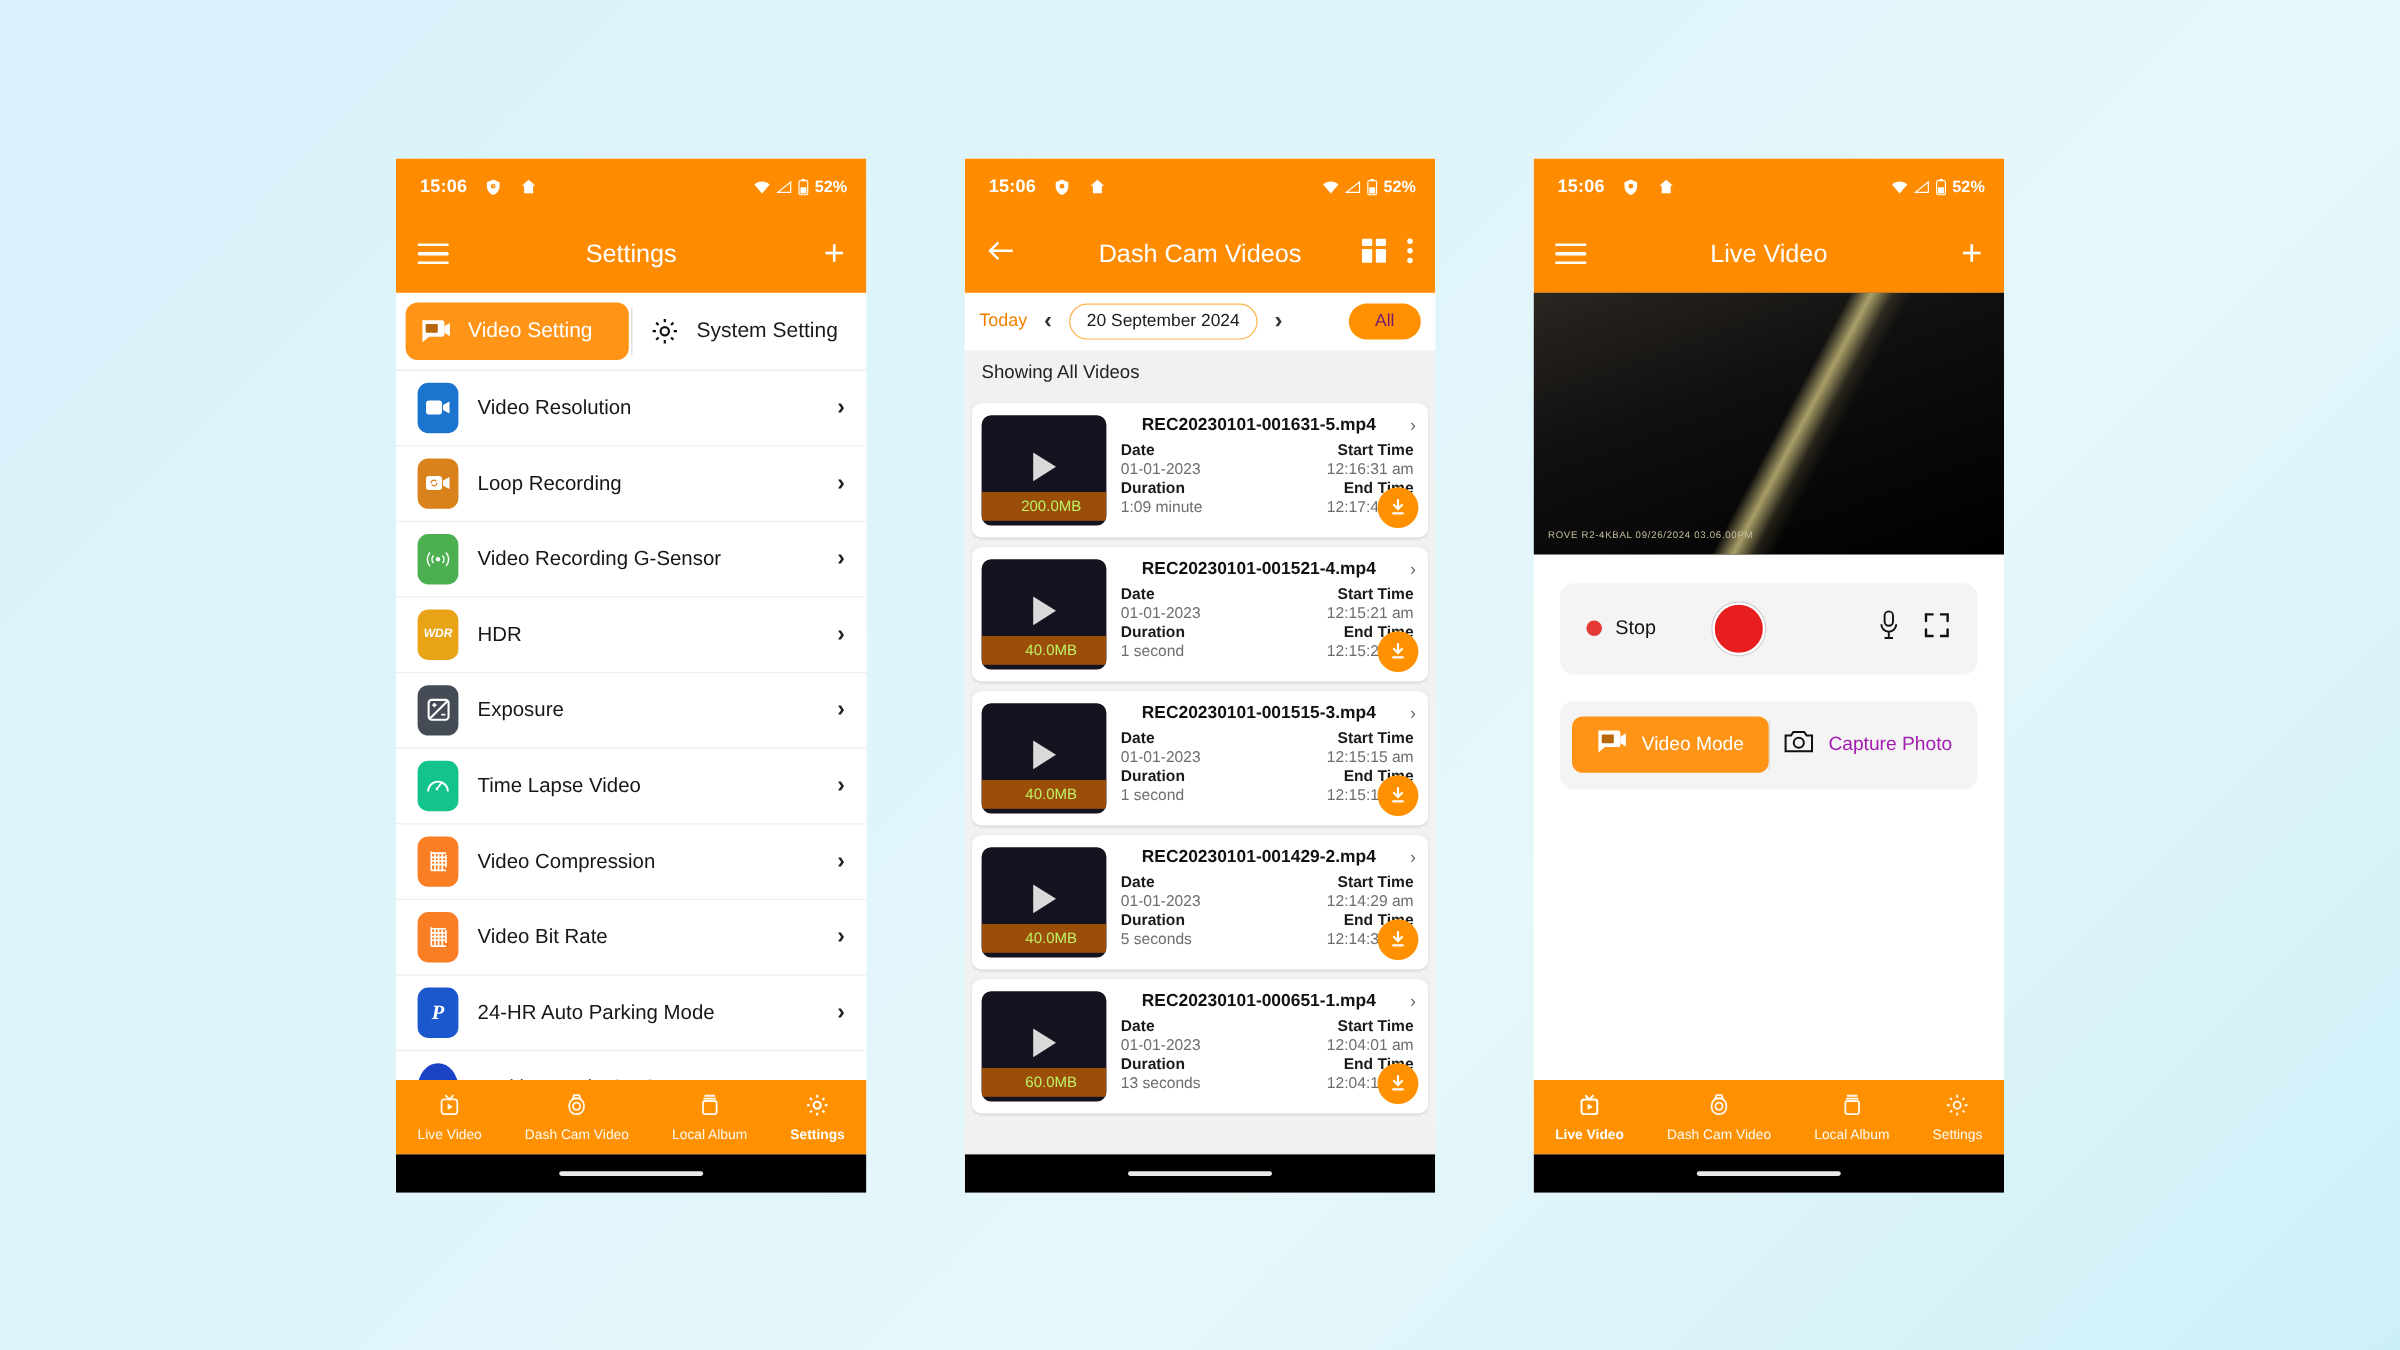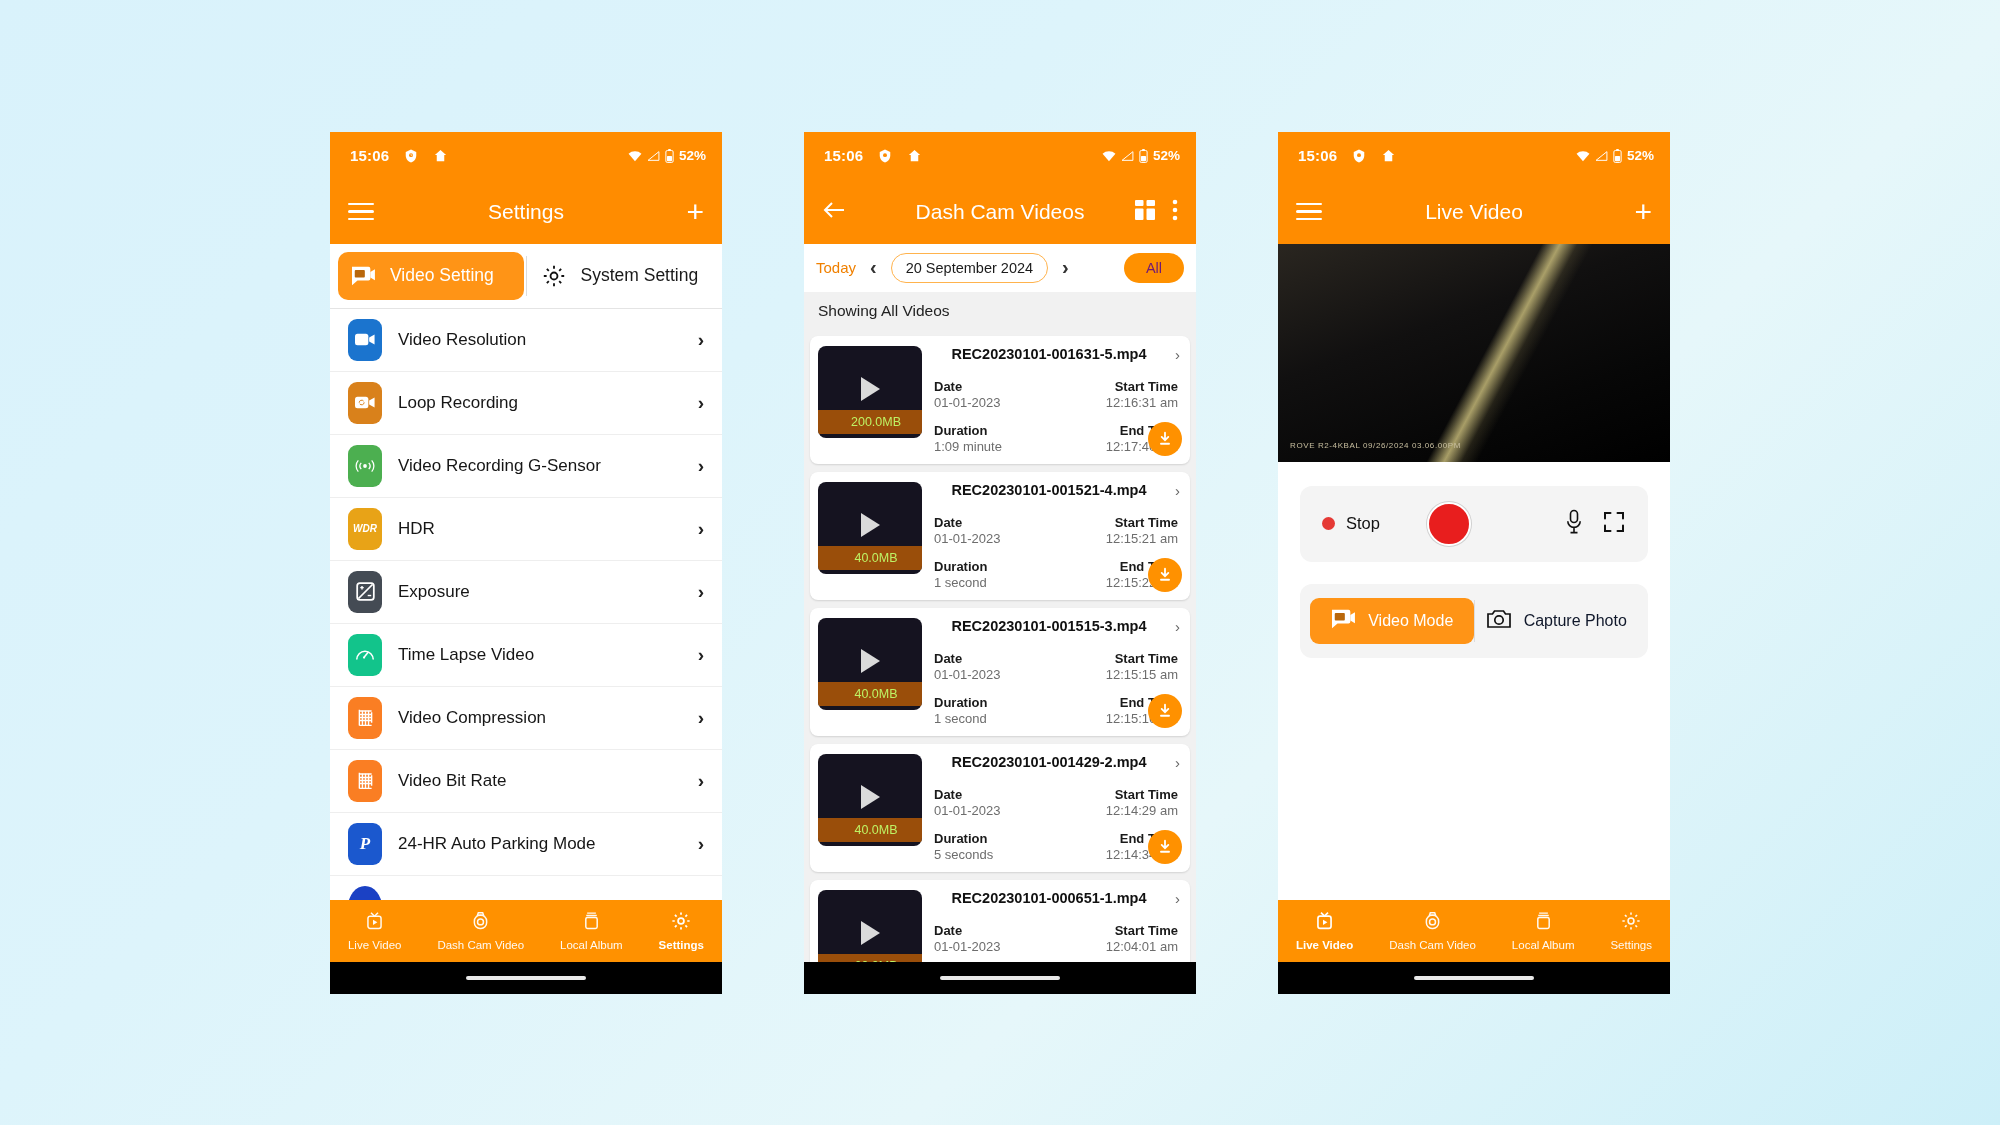--- a/index.html
+++ b/index.html
@@ -120,21 +120,21 @@
   }
   .thumb .play { width: 0; height: 0; border-left: 19px solid #dadada; border-top: 12px solid transparent; border-bottom: 12px solid transparent; margin-bottom: 6px; }
   .sizebar {
     position: absolute; left: 0; right: 0; bottom: 4px; height: 24px;
     background: #9a4e0a; color: #bef264; font-size: 12.5px;
     display: flex; align-items: center; justify-content: center; padding-left: 12px;
   }
   .vinfo { flex: 1; min-width: 0; position: relative; }
   .vname { font-size: 14.5px; font-weight: 700; color: #111; text-align: center; padding: 0 16px 5px 0; }
   .vgrid { display: grid; grid-template-columns: 1fr 1fr; row-gap: 1px; }
-  .vk { font-size: 13px; font-weight: 700; color: #1a1a1a; margin-top: 12px; }
+  .vk { font-size: 13px; font-weight: 700; color: #1a1a1a; }
   .vv { font-size: 13px; color: #6d6d6d; }
   .vcol-r { text-align: right; padding-right: 2px; }
   .vchev { position: absolute; top: 0; right: 0; color: #666; font-size: 15px; }
   .dlbtn {
     position: absolute; right: -2px; bottom: -2px; width: 34px; height: 34px;
     border-radius: 50%; background: #FF9100; color: #fff;
     display: flex; align-items: center; justify-content: center;
   }
   
   .videopane { height: 218px; background: #060606; position: relative; flex: none; overflow: hidden; }
@@ -152,21 +152,21 @@
   .reddot { width: 13px; height: 13px; border-radius: 50%; background: #E53935; }
   .stoptxt { font-size: 16.5px; color: #111; }
   .recbtn { width: 44px; height: 44px; border-radius: 50%; background: #E81E1E; border: 2.5px solid #fff; box-shadow: 0 0 0 1px #d0d0d0; margin: 0 auto; }
   .rightctrls { display: flex; align-items: center; gap: 20px; margin-left: auto; }
   .modecard {
     background: #f4f4f4; border-radius: 12px; margin: 22px 22px 0;
     height: 74px; display: flex; align-items: center; padding: 0 10px; gap: 0; flex: none;
   }
   .modebtn { flex: 1; display: flex; align-items: center; justify-content: center; gap: 12px; padding: 10px 6px; border-radius: 9px; font-size: 16px; }
   .modebtn.on { background: #FF9416; color: #fff; }
-  .modebtn.off { color: #0f172a; }
+  .modebtn.off { color: #a21caf; }
   .mode-sep { width: 1px; height: 42px; background: #dcdcdc; }
   .spacer { flex: 1; background: #fff; }
 </style>
 </head>
 <body>
 
 <div class="stage">
 
   <div class="phone">
     <div class="statusbar">

